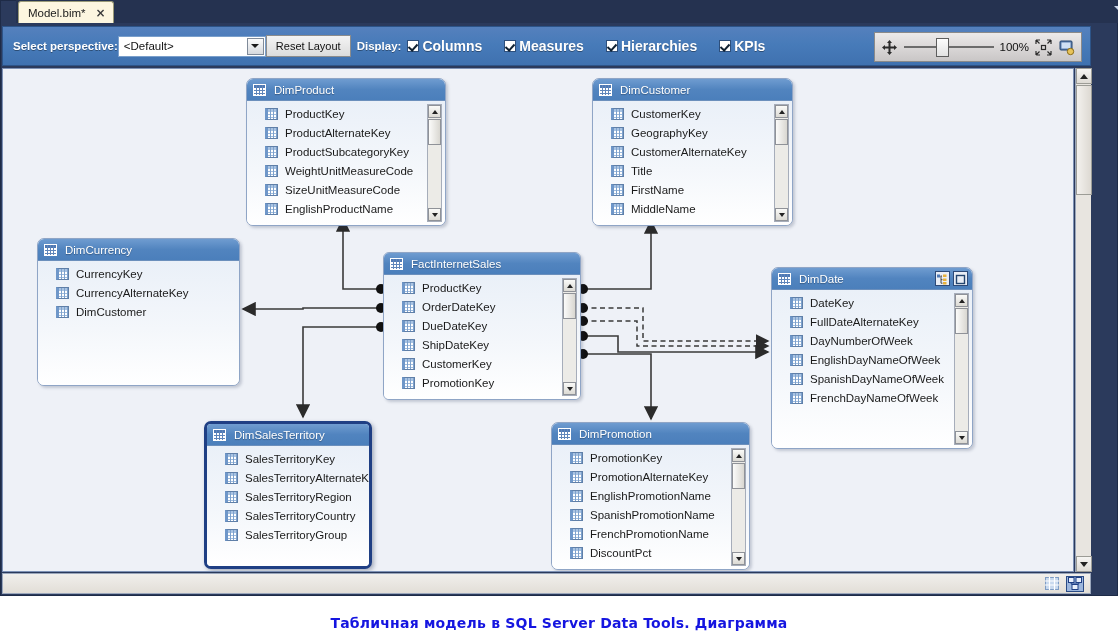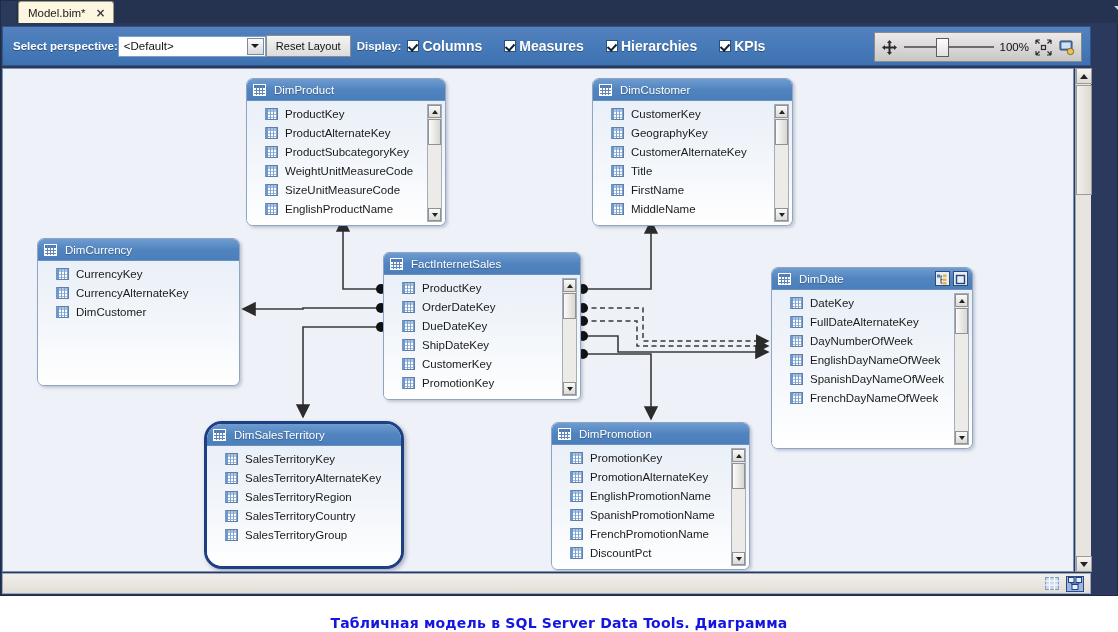--- a/index.html
+++ b/index.html
@@ -613,21 +613,21 @@
               <div class="msb-btn msb-up">
                 <span class="tri-up-s"></span>
               </div>
               <div class="msb-thumb"></div>
               <div class="msb-btn msb-dn">
                 <span class="tri-dn-s"></span>
               </div>
             </div>
           </div>
         </div>
-        <div class="tbl sel" style="left: 201px; top: 352px; width: 200px; height: 148px; border-radius: 18px;">
+        <div class="tbl sel" style="left: 201px; top: 352px; width: 168px; height: 148px;">
           <div class="tbl-head">
             <span class="gicon hdr"></span>
             <span class="tbl-title">DimSalesTerritory</span>
           </div>
           <div class="tbl-body">
             <div class="col">
               <span class="gicon"></span>
               <span class="col-label">SalesTerritoryKey</span>
             </div>
             <div class="col">

